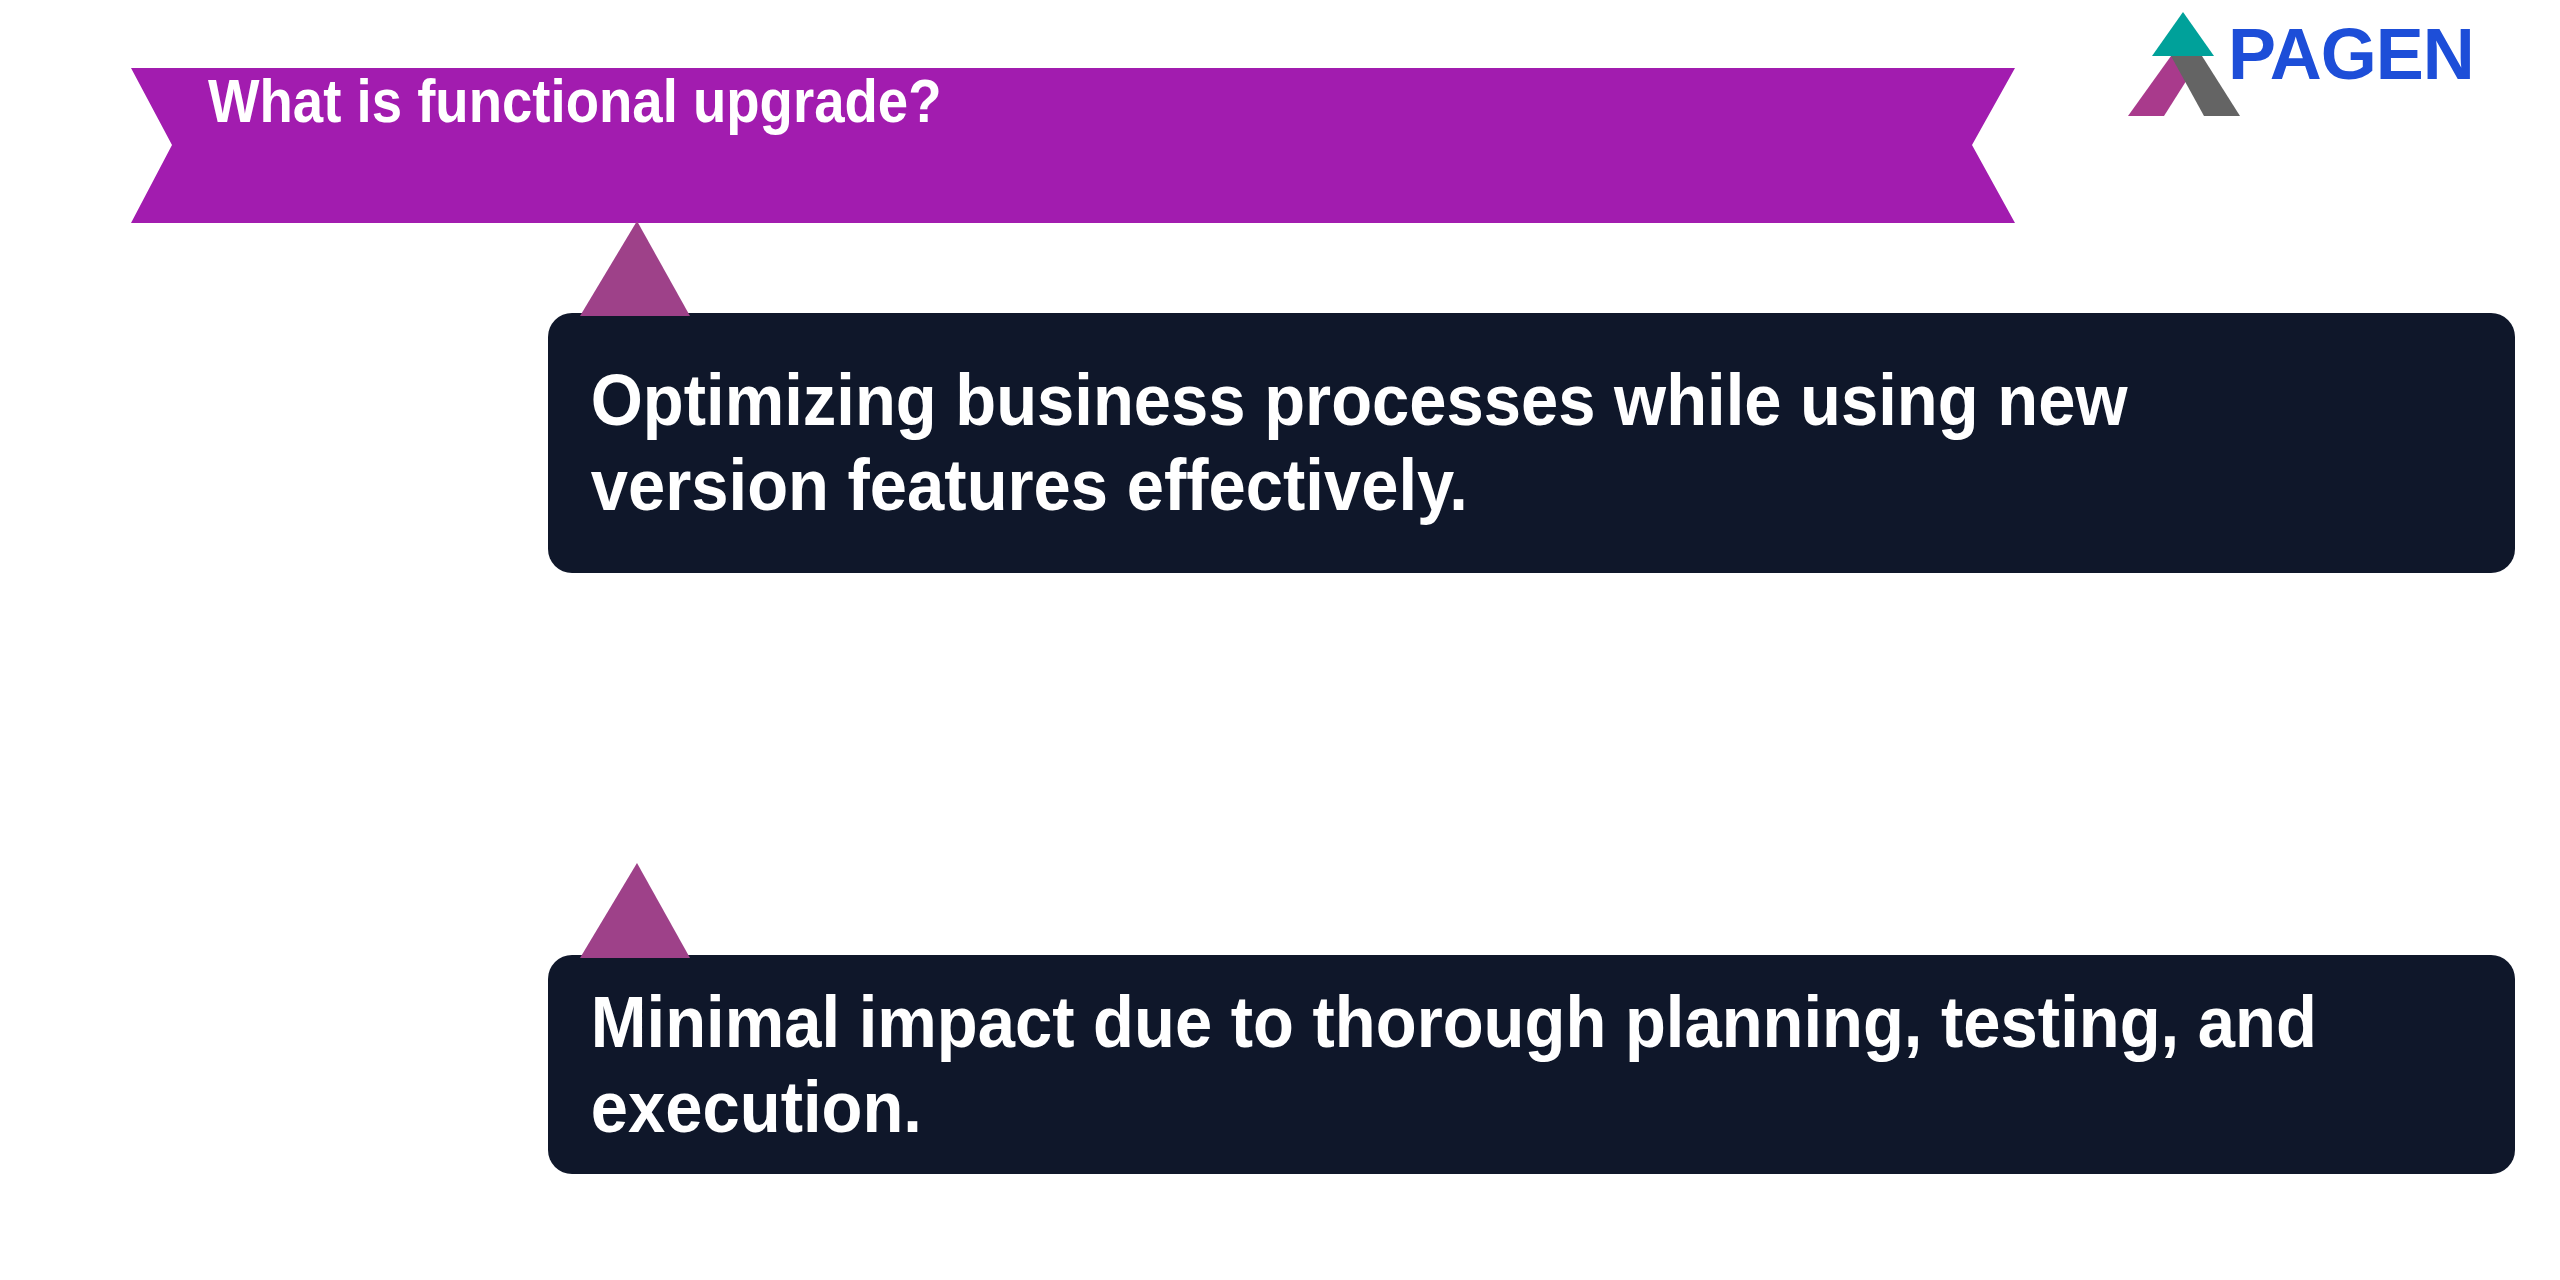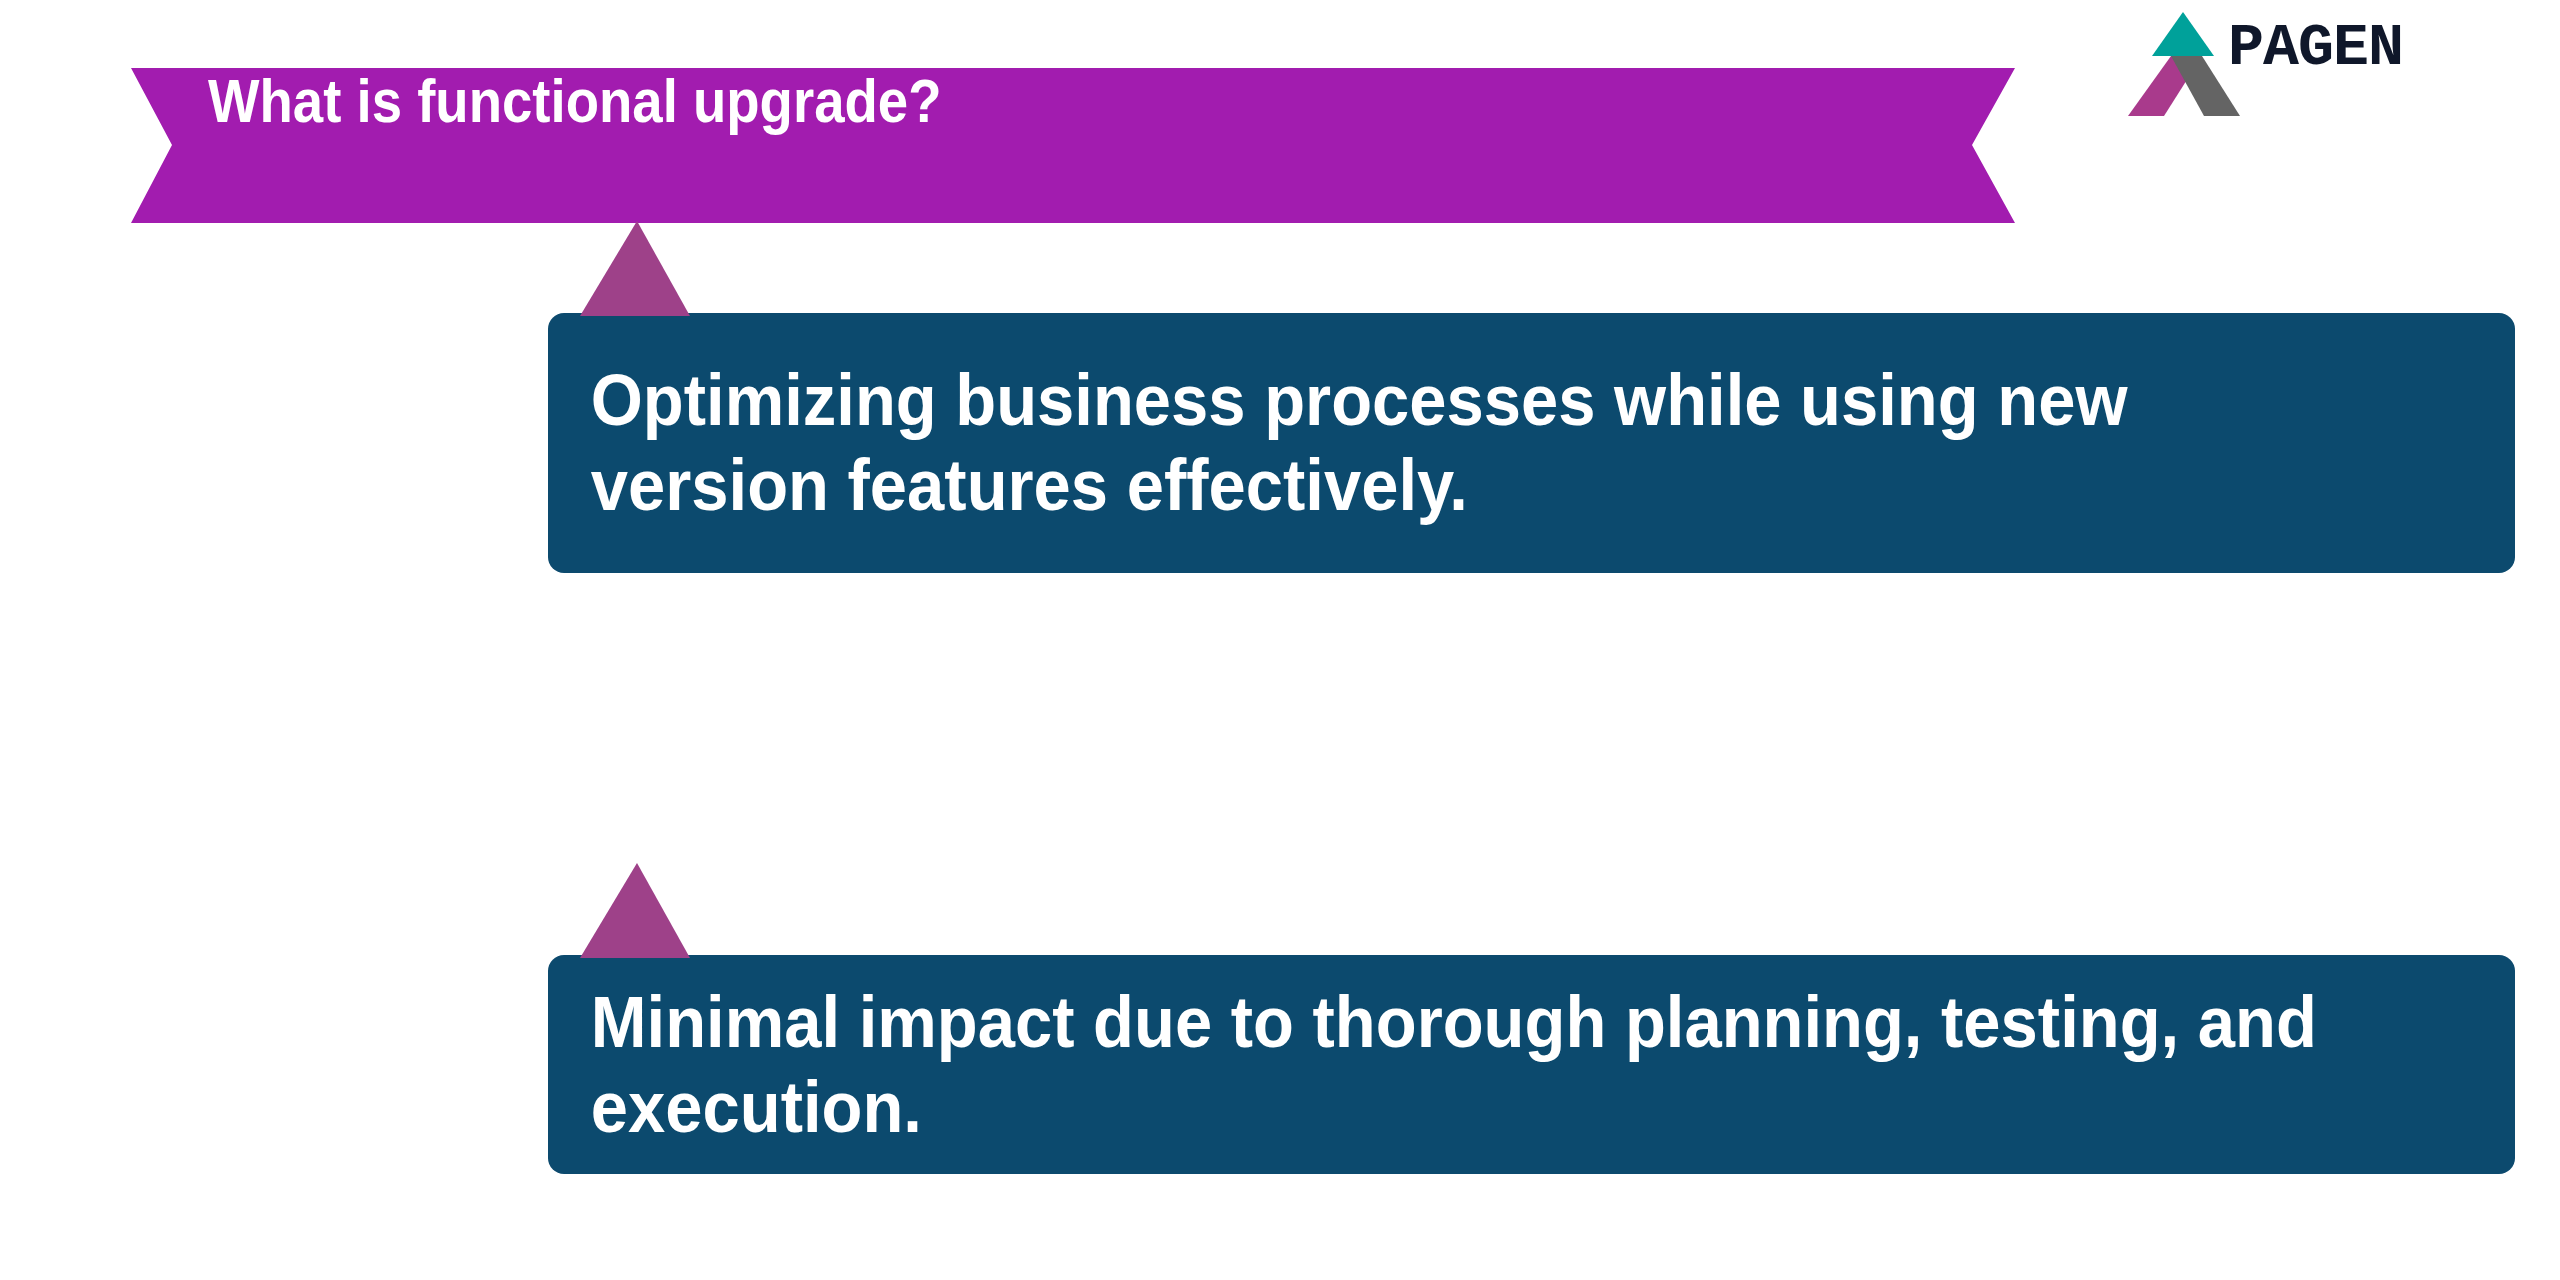--- a/index.html
+++ b/index.html
@@ -27,25 +27,25 @@
     left: 2128px;
     top: 4px;
     width: 420px;
     height: 120px;
     display: block;
   }
   .logo-wordmark {
     position: absolute;
     left: 2228px;
     top: 18px;
-    font-family: Liberation Mono, monospace;
+    font-family: Liberation Sans, sans-serif;
     font-weight: bold;
-    font-size: 60px;
+    font-size: 72px;
     letter-spacing: -1px;
-    color: #0f172a;
+    color: #1d4ed8;
     line-height: 1;
     white-space: nowrap;
   }
 
   
   .banner {
     position: absolute;
     background: #a21caf;
     display: flex;
     align-items: flex-start;
@@ -85,22 +85,22 @@
     font-size: 62px;
     line-height: 1.05;
     white-space: nowrap;
     transform: scaleX(0.88);
     transform-origin: left center;
   }
 
   
   .bubble {
     position: absolute;
-    background: #0c4a6e;
-    border-radius: 16px;
+    background: #0f172a;
+    border-radius: 24px;
     box-sizing: border-box;
     display: flex;
     align-items: center;
   }
   .bubble-1 {
     left: 548px;
     top: 313px;
     width: 1967px;
     height: 260px;
   }

